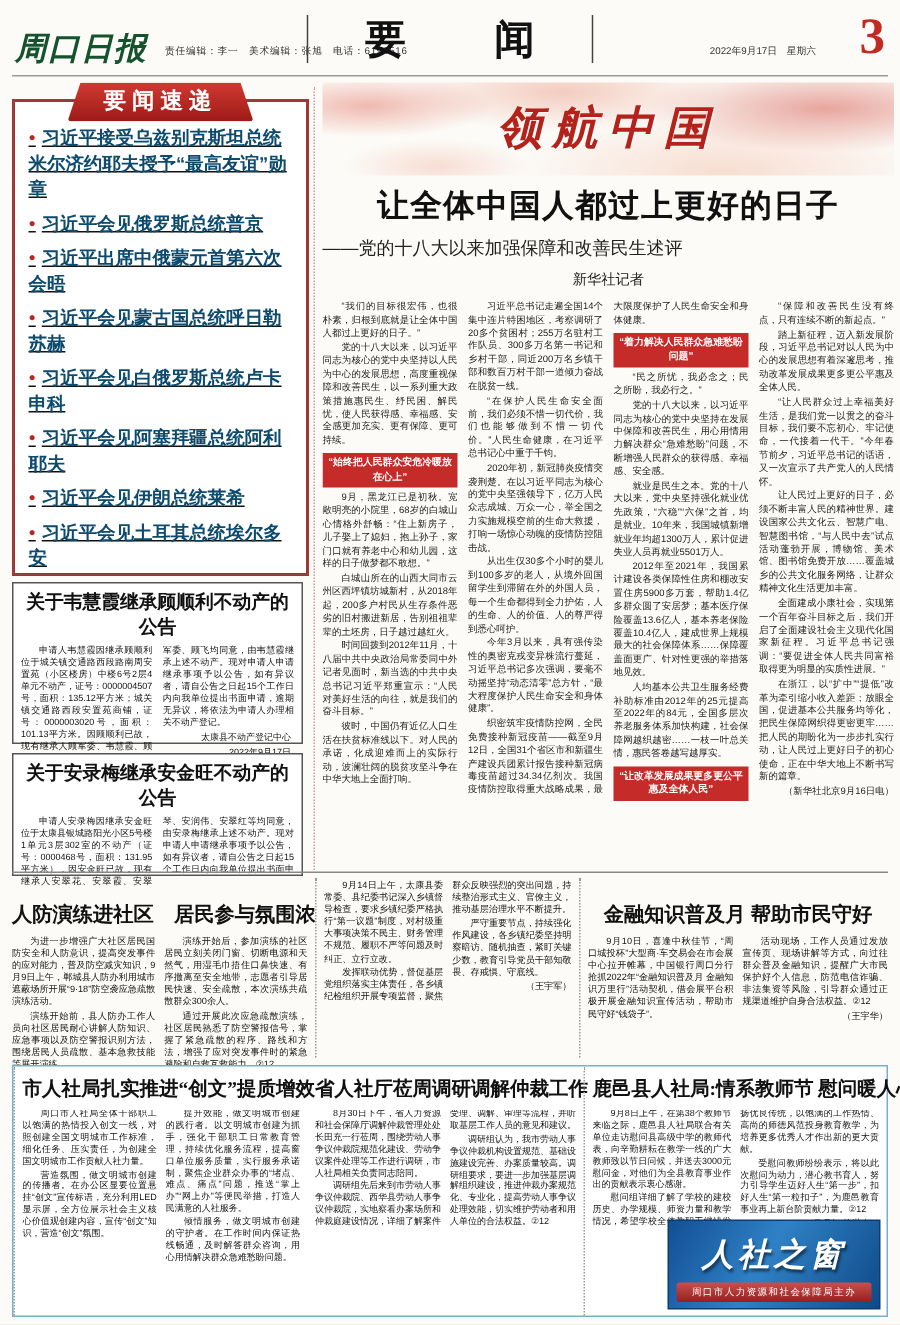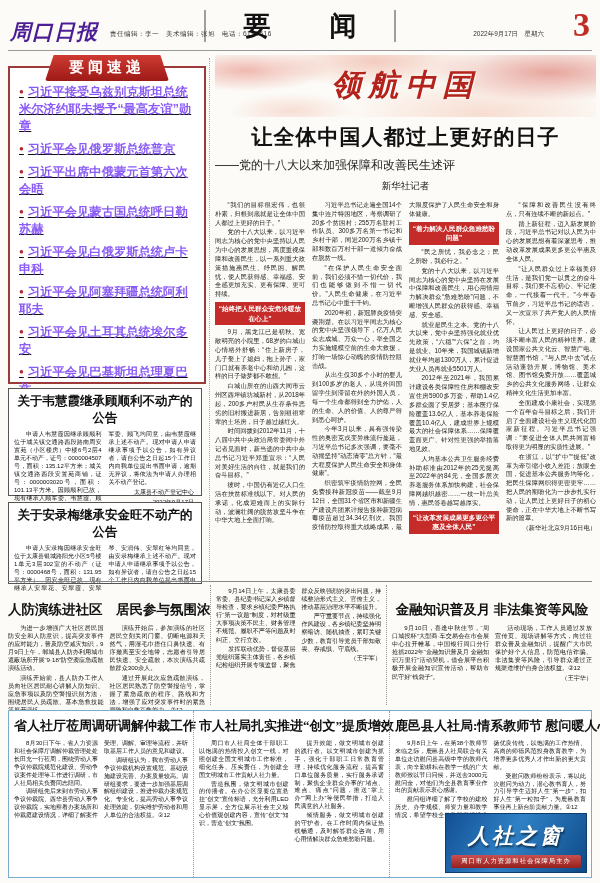--- a/index.html
+++ b/index.html
@@ -3,38 +3,38 @@
 <meta charset="utf-8">
 <style>
   html,body{margin:0;padding:0;background:#e8e6e0;}
   #page{position:relative;width:600px;height:883px;background:#fcfbf7;margin:0 auto;overflow:hidden;
         font-family:"Liberation Sans","DejaVu Sans",sans-serif;color:#111;}
   .serif{font-family:"Liberation Serif","DejaVu Serif",serif;}
 
   
   .hd{position:absolute;left:8px;top:6px;width:584px;height:44px;border-bottom:1px solid #999;}
   .masthead{position:absolute;left:2px;top:12px;font-size:21px;font-weight:900;font-style:italic;
-            color:#4c1d95;font-family:"Liberation Serif","DejaVu Serif",serif;letter-spacing:1px;}
+            color:#14532d;font-family:"Liberation Serif","DejaVu Serif",serif;letter-spacing:1px;}
   .ed-line{position:absolute;left:102px;top:24px;font-size:6.5px;color:#333;letter-spacing:.5px;}
   .sec-wrap{position:absolute;left:50%;top:2px;transform:translateX(-50%);display:flex;align-items:center;}
   .sec-bar{width:1px;height:32px;background:#444;margin:0 22px;}
   .sec-ttl{font-size:27px;font-weight:900;letter-spacing:16px;text-indent:16px;
            font-family:"Liberation Serif","DejaVu Serif",serif;}
   .date-line{position:absolute;right:48px;top:24px;font-size:6.5px;color:#333;}
   .page-no{position:absolute;right:2px;top:0;font-size:34px;font-weight:900;color:#c02b23;
            font-family:"Liberation Serif","DejaVu Serif",serif;}
 
   
   .exp{position:absolute;left:8px;top:66px;width:194px;height:314px;border:2px solid #9c3a3a;background:#fff;text-decoration:underline;}
   .exp-ribbon{position:absolute;top:-13px;left:50%;transform:translateX(-50%);
               background:linear-gradient(#cf3a32,#9e1a16);color:#fff;font-size:15px;font-weight:900;
               padding:3px 24px 4px;letter-spacing:4px;white-space:nowrap;
               clip-path:polygon(7% 0,93% 0,100% 100%,0 100%);border-radius:3px;}
   .exp-list{margin:16px 7px 2px 9px;padding:0;list-style:none;}
-  .exp-item{font-size:12.3px;font-weight:900;line-height:1.38;margin-bottom:6px;color:#8b5cf6;}
+  .exp-item{font-size:12.3px;font-weight:900;line-height:1.38;margin-bottom:6px;color:#0c4a6e;}
   .exp-item::before{content:"●";color:#b5292b;font-size:8px;margin-right:4px;vertical-align:2px;}
   .exp-note{text-align:right;font-size:6.5px;color:#333;margin-right:10px;}
 
   
   .ntc{position:absolute;left:8px;width:194px;border:1px solid #555;background:#fff;padding:3px 5px;box-sizing:border-box;}
   .ntc1{top:388px;height:108px;}
   .ntc2{top:502px;height:82px;}
   .ntc-ttl{font-size:12.5px;font-weight:900;text-align:center;margin:1px 0 3px;
            font-family:"Liberation Serif","DejaVu Serif",serif;}
   .ntc-bd{columns:2;column-gap:7px;font-size:6px;line-height:1.34;text-align:justify;height:calc(100% - 20px);overflow:hidden;}
@@ -117,20 +117,21 @@
 
   <div class="exp">
     <div class="exp-ribbon">要闻速递</div>
     <ul class="exp-list">
         <li class="exp-item">习近平接受乌兹别克斯坦总统米尔济约耶夫授予“最高友谊”勋章</li>
         <li class="exp-item">习近平会见俄罗斯总统普京</li>
         <li class="exp-item">习近平出席中俄蒙元首第六次会晤</li>
         <li class="exp-item">习近平会见蒙古国总统呼日勒苏赫</li>
         <li class="exp-item">习近平会见白俄罗斯总统卢卡申科</li>
         <li class="exp-item">习近平会见阿塞拜疆总统阿利耶夫</li>
+        <li class="exp-item">习近平会见伊朗总统莱希</li>
         <li class="exp-item">习近平会见土耳其总统埃尔多安</li>
         <li class="exp-item">习近平会见巴基斯坦总理夏巴兹</li>
         <li class="exp-item">习近平出席上海合作组织成员国元首理事会小范围会谈</li>
       </ul>
     <div class="exp-note">（均据新华社电）</div>
   </div>
 
   <div class="ntc ntc1">
     <div class="ntc-ttl serif">关于韦慧霞继承顾顺利不动产的公告</div>
     <div class="ntc-bd">
@@ -200,47 +201,47 @@
     </div>
     <div class="mid-sec mid-b">
       <div class="m-bd">
           <p class="t">9月14日上午，太康县委常委、县纪委书记深入乡镇督导检查，要求乡镇纪委严格执行“第一议题”制度，对村级重大事项决策不民主、财务管理不规范、履职不严等问题及时纠正、立行立改。</p>
           <p class="t">发挥联动优势，督促基层党组织落实主体责任，各乡镇纪检组织开展专项监督，聚焦群众反映强烈的突出问题，持续整治形式主义、官僚主义，推动基层治理水平不断提升。</p>
           <p class="t">严守重要节点，持续强化作风建设，各乡镇纪委坚持明察暗访、随机抽查，紧盯关键少数，教育引导党员干部知敬畏、存戒惧、守底线。</p>
           <p class="t credit">（王宇军）</p>
         </div>
     </div>
     <div class="mid-sec mid-c">
-      <div class="m-hl">金融知识普及月 非法集资等风险</div>
+      <div class="m-hl">金融知识普及月 帮助市民守好</div>
       <div class="m-bd">
           <p class="t">9月10日，喜逢中秋佳节，“周口城投杯”大型商·车交易会在市会展中心拉开帷幕，中国银行周口分行抢抓2022年“金融知识普及月 金融知识万里行”活动契机，借会展平台积极开展金融知识宣传活动，帮助市民守好“钱袋子”。</p>
           <p class="t">活动现场，工作人员通过发放宣传页、现场讲解等方式，向过往群众普及金融知识，提醒广大市民保护好个人信息，防范电信诈骗、非法集资等风险，引导群众通过正规渠道维护自身合法权益。②12</p>
           <p class="t credit">（王宇华）</p>
         </div>
     </div>
   </div>
 
   <div class="btm">
-    <div class="btm-sec btm-a">
-      <div class="b-hl">省人社厅莅周调研调解仲裁工作</div>
-      <div class="b-bd">
-          <p class="t">8月30日下午，省人力资源和社会保障厅调解仲裁管理处处长田充一行莅周，围绕劳动人事争议仲裁院规范化建设、劳动争议案件处理等工作进行调研，市人社局相关负责同志陪同。</p>
-          <p class="t">调研组先后来到市劳动人事争议仲裁院、西华县劳动人事争议仲裁院，实地察看办案场所和仲裁庭建设情况，详细了解案件受理、调解、审理等流程，并听取基层工作人员的意见和建议。</p>
-          <p class="t">调研组认为，我市劳动人事争议仲裁机构设置规范、基础设施建设完善、办案质量较高。调研组要求，要进一步加强基层调解组织建设，推进仲裁办案规范化、专业化，提高劳动人事争议处理效能，切实维护劳动者和用人单位的合法权益。②12</p>
-        </div>
-    </div>
     <div class="btm-sec btm-b">
       <div class="b-hl">市人社局扎实推进“创文”提质增效</div>
       <div class="b-bd">
           <p class="t">周口市人社局全体干部职工以饱满的热情投入创文一线，对照创建全国文明城市工作标准，细化任务、压实责任，为创建全国文明城市工作贡献人社力量。</p>
           <p class="t">营造氛围，做文明城市创建的传播者。在办公区显要位置悬挂“创文”宣传标语，充分利用LED显示屏，全方位展示社会主义核心价值观创建内容，宣传“创文”知识，营造“创文”氛围。</p>
           <p class="t">提升效能，做文明城市创建的践行者。以文明城市创建为抓手，强化干部职工日常教育管理，持续优化服务流程，提高窗口单位服务质量，实行服务承诺制，聚焦企业群众办事的“堵点、难点、痛点”问题，推送“掌上办”“网上办”等便民举措，打造人民满意的人社服务。</p>
           <p class="t">倾情服务，做文明城市创建的守护者。在工作时间内保证热线畅通，及时解答群众咨询，用心用情解决群众急难愁盼问题。</p>
         </div>
     </div>
+    <div class="btm-sec btm-a">
+      <div class="b-hl">省人社厅莅周调研调解仲裁工作</div>
+      <div class="b-bd">
+          <p class="t">8月30日下午，省人力资源和社会保障厅调解仲裁管理处处长田充一行莅周，围绕劳动人事争议仲裁院规范化建设、劳动争议案件处理等工作进行调研，市人社局相关负责同志陪同。</p>
+          <p class="t">调研组先后来到市劳动人事争议仲裁院、西华县劳动人事争议仲裁院，实地察看办案场所和仲裁庭建设情况，详细了解案件受理、调解、审理等流程，并听取基层工作人员的意见和建议。</p>
+          <p class="t">调研组认为，我市劳动人事争议仲裁机构设置规范、基础设施建设完善、办案质量较高。调研组要求，要进一步加强基层调解组织建设，推进仲裁办案规范化、专业化，提高劳动人事争议处理效能，切实维护劳动者和用人单位的合法权益。②12</p>
+        </div>
+    </div>
     <div class="btm-sec btm-c">
       <div class="b-hl">鹿邑县人社局:情系教师节 慰问暖人心</div>
       <div class="b-bd">
           <p class="t">9月8日上午，在第38个教师节来临之际，鹿邑县人社局联合有关单位走访慰问县高级中学的教师代表，向辛勤耕耘在教学一线的广大教师致以节日问候，并送去3000元慰问金，对他们为全县教育事业作出的贡献表示衷心感谢。</p>
           <p class="t">慰问组详细了解了学校的建校历史、办学规模、师资力量和教学情况，希望学校全体教职工继续发扬优良传统，以饱满的工作热情、高尚的师德风范投身教育教学，为培养更多优秀人才作出新的更大贡献。</p>
           <p class="t">受慰问教师纷纷表示，将以此次慰问为动力，潜心教书育人，努力引导学生迈好人生“第一步”，扣好人生“第一粒扣子”，为鹿邑教育事业再上新台阶贡献力量。②12</p>
           <p class="t credit">（马月红 徐世杰）</p>
         </div>
       <div class="rsbanner">
         <div class="rsb-ttl">人社之窗</div>

